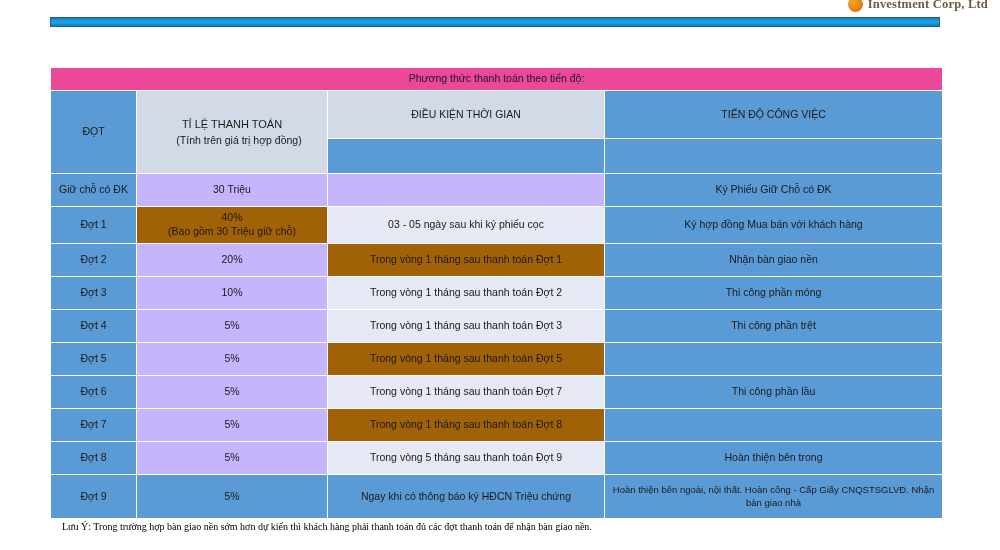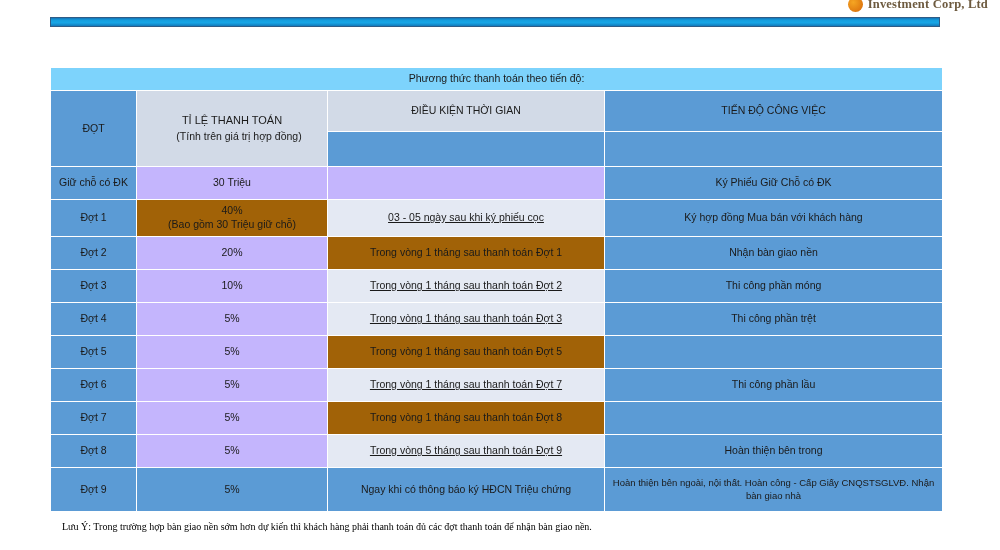--- a/index.html
+++ b/index.html
@@ -53,38 +53,38 @@
     line-height: 1.32;
     color: #1a1a1a;
   }
   .c1 { width: 85px; }
   .c2 { width: 190px; }
   .c3 { width: 276px; }
   .c4 { width: 337px; }
 
   .blue      { background: #5B9BD5; color: #ffffff; }
   .lightA    { background: #c4b5fd; }
-  .lightB    { background: #e4e9f3; text-decoration: underline; }
+  .lightB    { background: #e4e9f3; }
   .lightC    { background: #a16207; }
   .hdr-light { background: #d2dae7; }
 
   .title-cell {
-    background: #7dd3fc; color: #ffffff;
+    background: #ec4899; color: #ffffff;
     font-size: 11px; padding: 4px 0; height: 22px; margin-left: 36px;
   }
   .hdr { font-size: 10.5px; font-weight: normal; }
   .hdr-strong { font-size: 11px; }
   .sub-blue { background: #5B9BD5; height: 34px; }
 
   .cell-pct-main { display:block; }
   .cell-pct-sub  { display:block; }
 
   .r-norm td { height: 32px; }
   .r-tall td { height: 36px; }
-  .r-hdr  td { height: 40px; }
+  .r-hdr  td { height: 47px; }
   .r-last td { height: 43px; }
 
   
   .note {
     position: absolute; left: 62px; top: 521px;
     width: 890px;
     font-family: "Liberation Serif", serif;
     font-size: 10px; color: #000000; white-space: nowrap;
   }
 </style>

